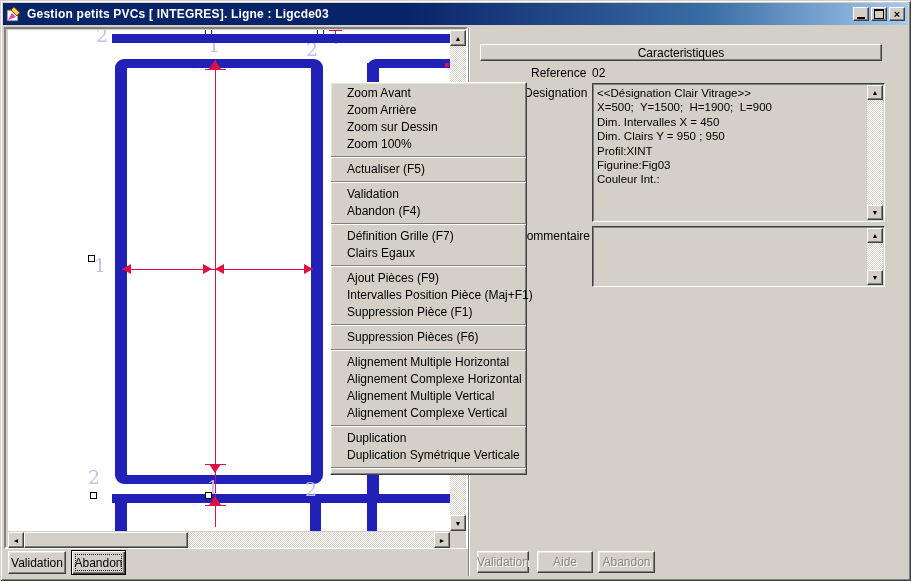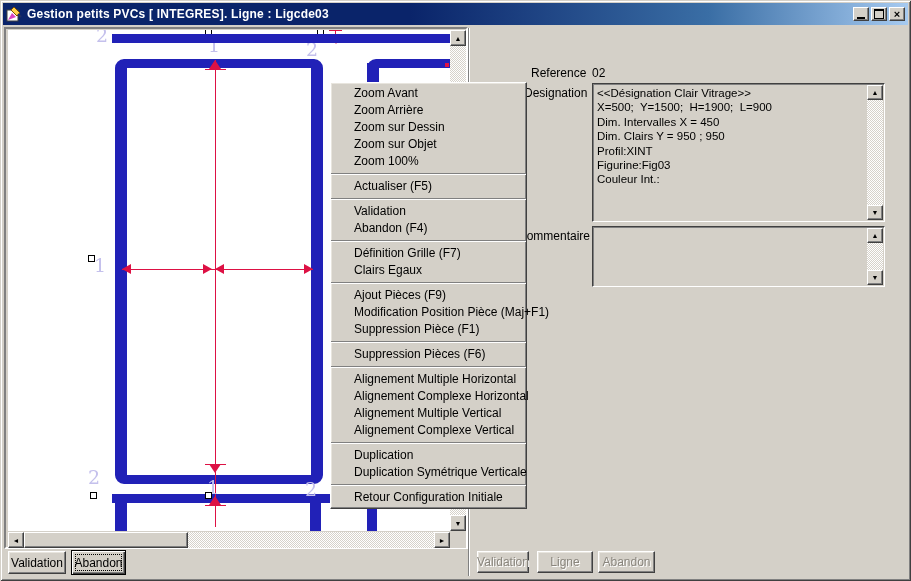--- a/index.html
+++ b/index.html
@@ -85,21 +85,21 @@
   .lbl-2{left:298px;top:10px;}
   .lbl-3{left:86px;top:226px;}
   .lbl-4{left:80px;top:438px;}
   .lbl-5{left:199px;top:448px;}
   .lbl-6{left:297px;top:450px;}
 
   
   .menu{position:absolute;left:330px;top:82px;width:197px;z-index:100;background:#d4d0c8;
     border:1px solid;border-color:#fff #404040 #404040 #fff;
     box-shadow:inset -1px -1px 0 #808080,inset 1px 1px 0 #e8e5de;padding:2px 0;box-sizing:border-box;}
-  .mitem{height:17px;line-height:17px;padding-left:23px;font-size:12px;color:#000;white-space:nowrap;}
+  .mitem{height:17px;line-height:17px;padding-left:16px;font-size:12px;color:#000;white-space:nowrap;}
   .msep{height:8px;position:relative;}
   .msep::before{content:"";position:absolute;left:0;right:0;top:3px;border-top:1px solid #808080;border-bottom:1px solid #fff;}
 
   
   .divider{position:absolute;left:468px;top:28px;width:1px;height:548px;background:#808080;border-right:1px solid #fff;}
   .rp-header{position:absolute;left:480px;top:44px;width:402px;height:17px;background:#d4d0c8;
     border:1px solid;border-color:#fff #404040 #404040 #fff;box-shadow:inset -1px -1px 0 #808080;
     text-align:center;font-size:12px;line-height:16px;box-sizing:border-box;}
   .rp-label{position:absolute;font-size:12px;color:#000;white-space:nowrap;}
   .lbl-ref{left:531px;top:66px;}
@@ -219,20 +219,21 @@
         </div>
       <div class="sbtn right">
           <span>►</span>
         </div>
     </div>
     <div class="corner"></div>
   </div>
 
   <div class="divider"></div>
 
+  <div class="rp-header">Caracteristiques</div>
   <span class="rp-label lbl-ref">Reference</span>
   <span class="rp-label val-ref">02</span>
   <span class="rp-label lbl-desig">Designation</span>
 
   <div class="rp-box box-desig">
     <div class="box-text">
       <div class="dline">&lt;&lt;Désignation Clair Vitrage&gt;&gt;</div>
       <div class="dline">X=500;  Y=1500;  H=1900;  L=900</div>
       <div class="dline">Dim. Intervalles X = 450</div>
       <div class="dline">Dim. Clairs Y = 950 ; 950</div>
@@ -260,47 +261,45 @@
       <div class="sbtn down">
           <span>▼</span>
         </div>
     </div>
   </div>
 
   <div class="menu">
     <div class="mitem">Zoom Avant</div>
     <div class="mitem">Zoom Arrière</div>
     <div class="mitem">Zoom sur Dessin</div>
-    <div class="mitem">Zoom sur Objet</div>
     <div class="mitem">Zoom 100%</div>
     <div class="msep"></div>
     <div class="mitem">Actualiser (F5)</div>
     <div class="msep"></div>
     <div class="mitem">Validation</div>
     <div class="mitem">Abandon (F4)</div>
     <div class="msep"></div>
     <div class="mitem">Définition Grille  (F7)</div>
     <div class="mitem">Clairs Egaux</div>
     <div class="msep"></div>
     <div class="mitem">Ajout Pièces  (F9)</div>
-    <div class="mitem">Modification Position Pièce (Maj+F1)</div>
+    <div class="mitem">Intervalles Position Pièce (Maj+F1)</div>
     <div class="mitem">Suppression Pièce (F1)</div>
     <div class="msep"></div>
     <div class="mitem">Suppression Pièces  (F6)</div>
     <div class="msep"></div>
     <div class="mitem">Alignement Multiple Horizontal</div>
     <div class="mitem">Alignement Complexe Horizontal</div>
     <div class="mitem">Alignement Multiple Vertical</div>
     <div class="mitem">Alignement Complexe Vertical</div>
     <div class="msep"></div>
     <div class="mitem">Duplication</div>
     <div class="mitem">Duplication Symétrique Verticale</div>
     <div class="msep"></div>
-    <div class="mitem">Retour Configuration Initiale</div>
   </div>
 
   <div class="btn btn-val-l">Validation</div>
   <div class="btn btn-ab-l">Abandon</div>
   <div class="btn disabled btn-val-r">Validation</div>
-  <div class="btn disabled btn-aide">Ligne</div>
+  <div class="btn disabled btn-aide">Aide</div>
   <div class="btn disabled btn-ab-r">Abandon</div>
 
 </div>
 
 </body></html>

